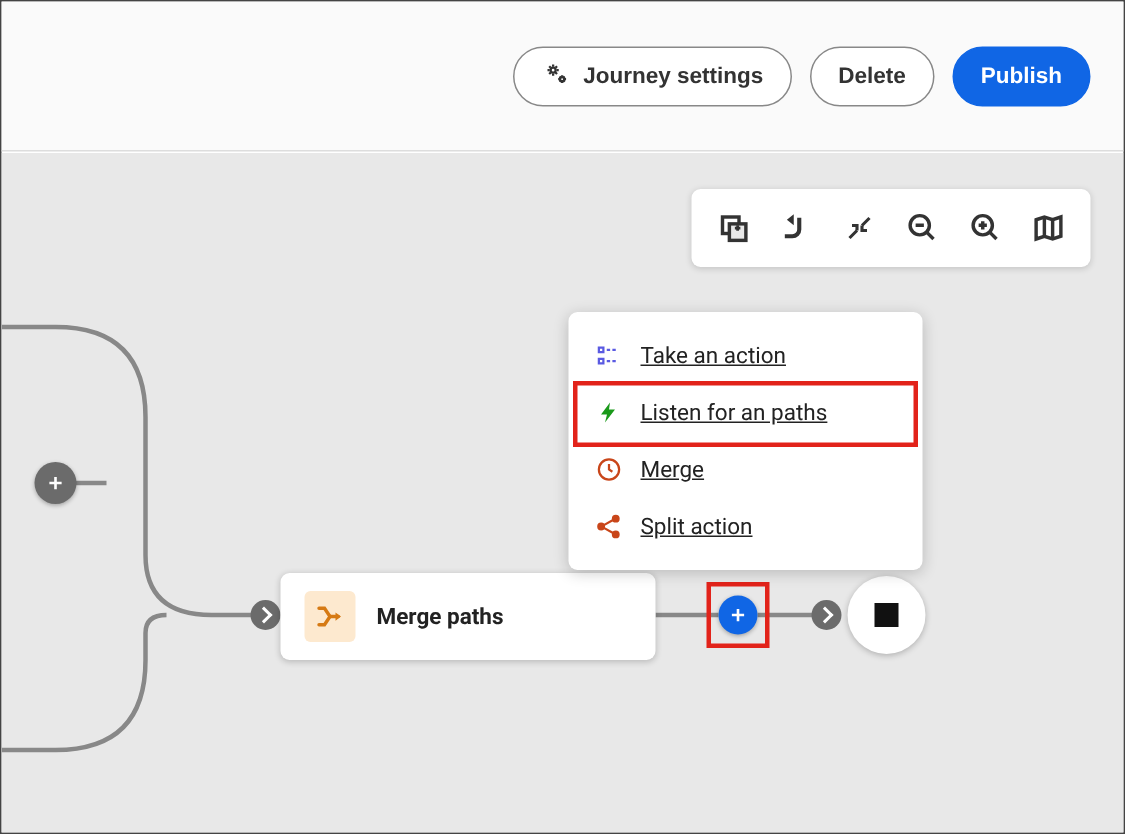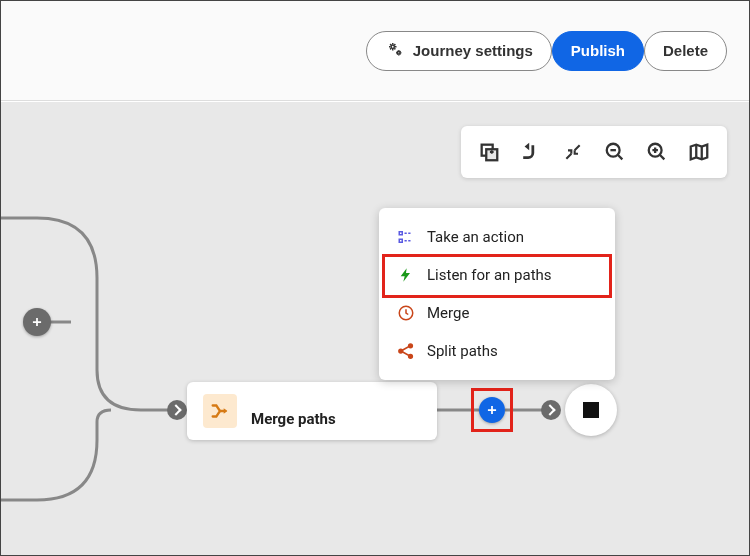--- a/index.html
+++ b/index.html
@@ -14,20 +14,21 @@
     border: 1px solid #444;
   }
   .topbar {
     height: 100px;
     background: #fafafa;
     border-bottom: 1px solid #ddd;
     display: flex;
     align-items: center;
     justify-content: flex-end;
     padding: 0 22px;
+    gap: 12px;
   }
   .btn {
     height: 40px;
     border-radius: 20px;
     padding: 0 18px;
     font-size: 15px;
     font-weight: 600;
     cursor: pointer;
     display: inline-flex;
     align-items: center;
@@ -135,21 +136,21 @@
   .end-node .sq {
     width: 16px; height: 16px;
     background: #111;
   }
   .card {
     position: absolute;
     background: #fff;
     border-radius: 6px;
     box-shadow: 0 1px 4px rgba(0,0,0,0.2);
     display: flex;
-    align-items: flex-end;
+    align-items: center;
     padding: 12px 16px;
     gap: 14px;
     cursor: pointer;
   }
   .card .icon-box {
     width: 34px; height: 34px;
     background: #fde9cf;
     border-radius: 4px;
     display: flex; align-items: center; justify-content: center;
   }
@@ -167,20 +168,21 @@
     width: 236px;
   }
   .menu-item {
     display: flex;
     align-items: center;
     gap: 12px;
     padding: 10px 18px;
     font-size: 15px;
     color: #222;
     cursor: pointer;
+    text-decoration: underline;
   }
   .menu-item .mi-icon {
     width: 18px; height: 18px;
     display: flex; align-items: center; justify-content: center;
   }
 </style>
 </head>
 <body>
 
 <div class="topbar">
@@ -188,25 +190,25 @@
     <span class="icon">
       <svg width="20" height="18" viewBox="0 0 24 24" fill="none" stroke="#333" stroke-width="2">
         <circle cx="9" cy="9" r="2.2"></circle>
         <path d="M9 4v2M9 12v2M4 9h2M12 9h2M5.5 5.5l1.4 1.4M11.1 11.1l1.4 1.4M5.5 12.5l1.4-1.4M11.1 6.9l1.4-1.4"></path>
         <circle cx="17" cy="17" r="1.8"></circle>
         <path d="M17 13.5v1.2M17 19.3v1.2M13.5 17h1.2M19.3 17h1.2M14.7 14.7l.8.8M18.5 18.5l.8.8M14.7 19.3l.8-.8M18.5 15.5l.8-.8"></path>
       </svg>
     </span>
     <span>Journey settings</span>
   </button>
+  <button class="btn">
+    <span>Delete</span>
+  </button>
   <button class="btn primary">
     <span>Publish</span>
-  </button>
-  <button class="btn">
-    <span>Delete</span>
   </button>
 </div>
 
 <div class="canvas-area">
 
   <div class="canvas-toolbar">
     <div class="tb-icon">
       <svg width="22" height="22" viewBox="0 0 24 24" fill="#333">
           <rect x="4" y="4" width="12" height="12" fill="none" stroke="#333" stroke-width="2.5"></rect>
           <rect x="9" y="9" width="12" height="12" fill="#e8e8e8" stroke="#333" stroke-width="2.5"></rect>
@@ -322,19 +324,19 @@
     </div>
     <div class="menu-item">
       <span class="mi-icon">
         <svg width="18" height="18" viewBox="0 0 24 24" fill="none" stroke="#c9461a" stroke-width="2">
             <circle cx="5" cy="12" r="2.5" fill="#c9461a"></circle>
             <circle cx="18" cy="5" r="2.5" fill="#c9461a"></circle>
             <circle cx="18" cy="19" r="2.5" fill="#c9461a"></circle>
             <path d="M7 11l9-5M7 13l9 5"></path>
           </svg>
       </span>
-      <span>Split paths</span>
+      <span>Split action</span>
     </div>
   </div>
 
   <div class="highlight-red" style="left:381px; top:152px; width:230px; height:44px;"></div>
 
 </div>
 
 </body></html>

